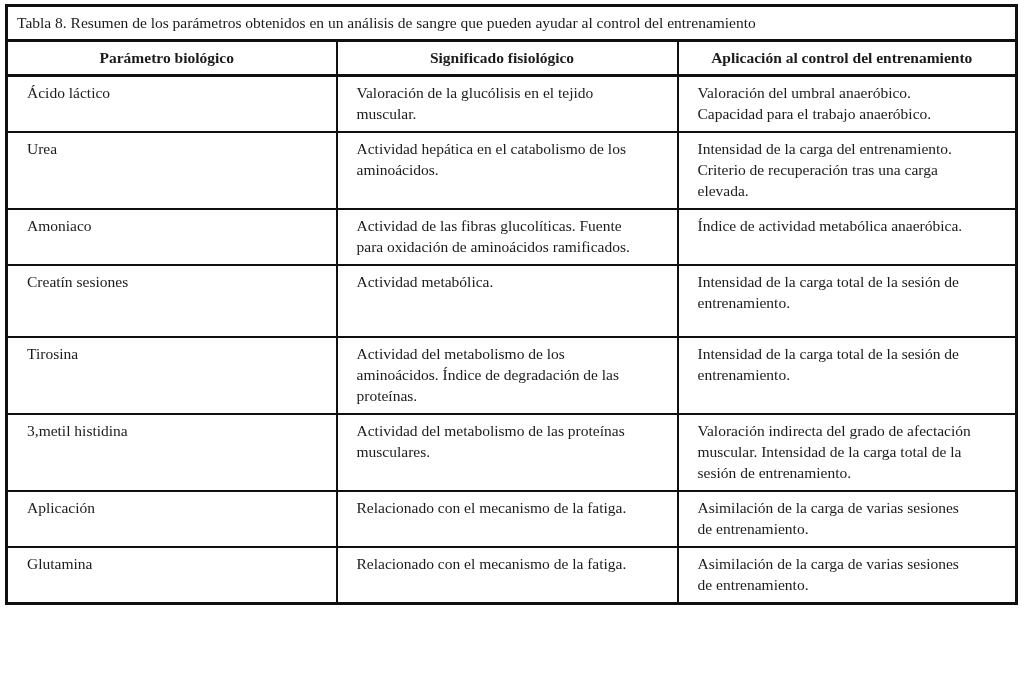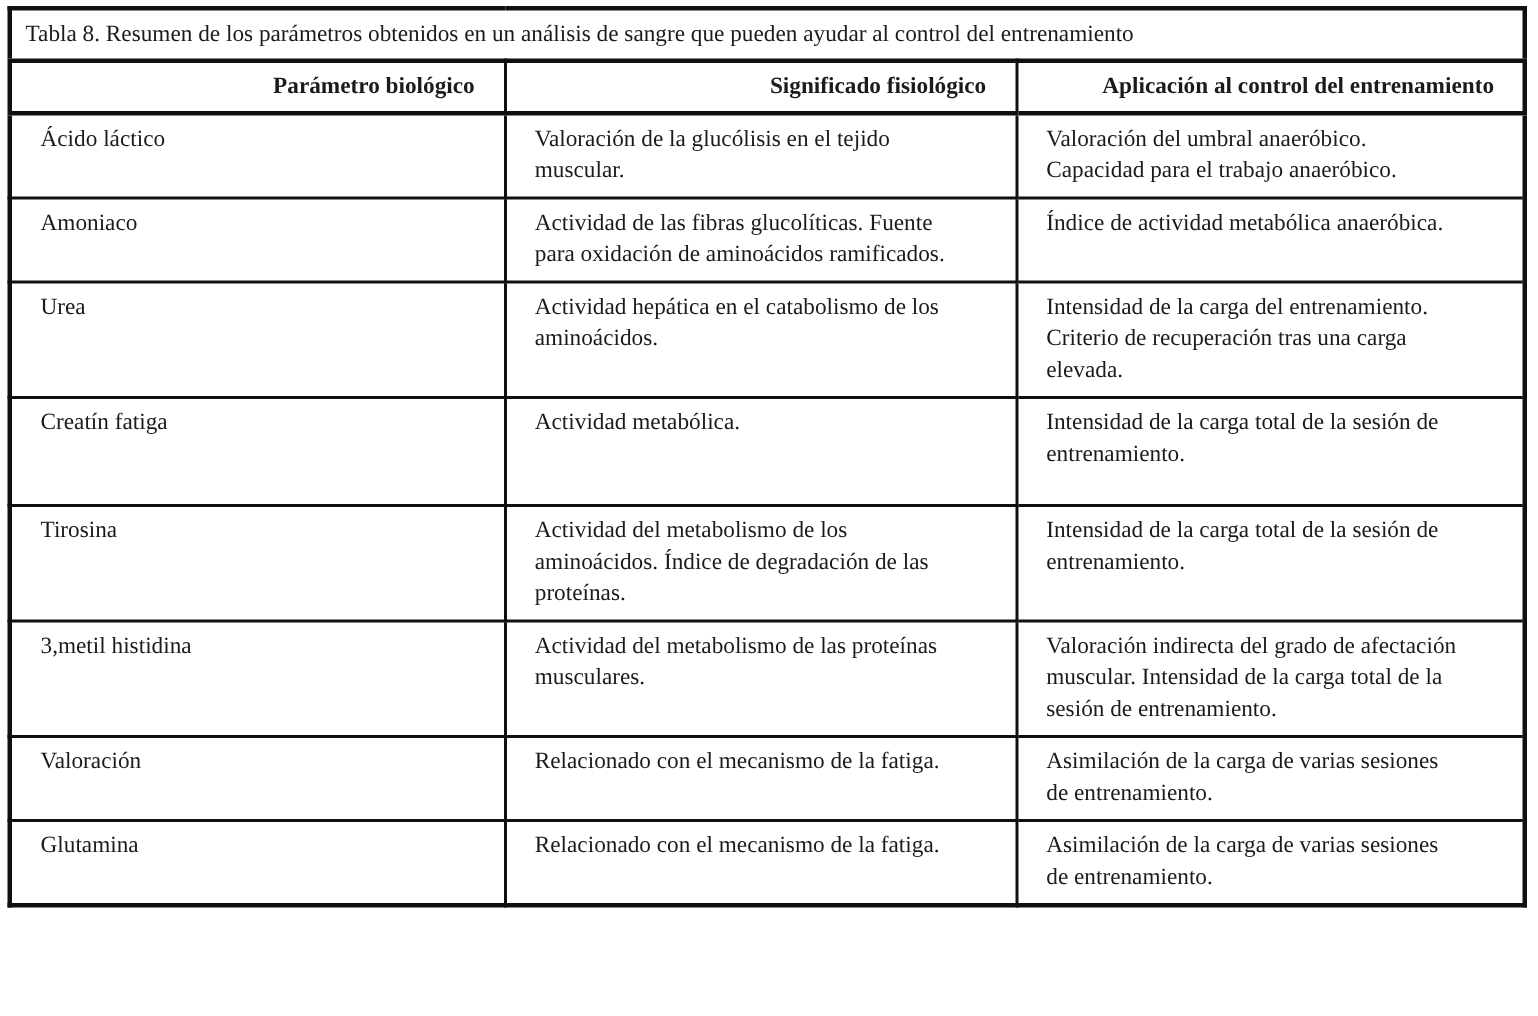--- a/index.html
+++ b/index.html
@@ -36,21 +36,21 @@
     padding: 5px 9px 6px 9px;
     text-align: left;
   }
   th.col-header {
     border: 2px solid #101010;
     border-bottom: 3px solid #101010;
     font-weight: bold;
     font-size: 15.5px;
     line-height: 21px;
     padding: 5px 19px 6px 9px;
-    text-align: right;
+    text-align: center;
     vertical-align: top;
   }
   td.cell {
     border: 2px solid #101010;
     font-size: 15.5px;
     line-height: 21px;
     padding: 5px 9px 7px 19px;
     text-align: left;
     vertical-align: top;
     white-space: pre-line;
@@ -78,35 +78,35 @@
       </tr>
 
       <tr class="body-row">
         <td class="cell">Ácido láctico</td>
         <td class="cell">Valoración de la glucólisis en el tejido
 muscular.</td>
         <td class="cell">Valoración del umbral anaeróbico.
 Capacidad para el trabajo anaeróbico.</td>
       </tr>
       <tr class="body-row">
-        <td class="cell">Amoniaco</td>
-        <td class="cell">Actividad de las fibras glucolíticas. Fuente
-para oxidación de aminoácidos ramificados.</td>
-        <td class="cell">Índice de actividad metabólica anaeróbica.</td>
-      </tr>
-      <tr class="body-row">
         <td class="cell">Urea</td>
         <td class="cell">Actividad hepática en el catabolismo de los
 aminoácidos.</td>
         <td class="cell">Intensidad de la carga del entrenamiento.
 Criterio de recuperación tras una carga
 elevada.</td>
       </tr>
+      <tr class="body-row">
+        <td class="cell">Amoniaco</td>
+        <td class="cell">Actividad de las fibras glucolíticas. Fuente
+para oxidación de aminoácidos ramificados.</td>
+        <td class="cell">Índice de actividad metabólica anaeróbica.</td>
+      </tr>
       <tr class="body-row tall">
-        <td class="cell">Creatín fatiga</td>
+        <td class="cell">Creatín sesiones</td>
         <td class="cell">Actividad metabólica.</td>
         <td class="cell">Intensidad de la carga total de la sesión de
 entrenamiento.</td>
       </tr>
       <tr class="body-row">
         <td class="cell">Tirosina</td>
         <td class="cell">Actividad del metabolismo de los
 aminoácidos. Índice de degradación de las
 proteínas.</td>
         <td class="cell">Intensidad de la carga total de la sesión de
@@ -114,21 +114,21 @@
       </tr>
       <tr class="body-row">
         <td class="cell">3,metil histidina</td>
         <td class="cell">Actividad del metabolismo de las proteínas
 musculares.</td>
         <td class="cell">Valoración indirecta del grado de afectación
 muscular. Intensidad de la carga total de la
 sesión de entrenamiento.</td>
       </tr>
       <tr class="body-row">
-        <td class="cell">Valoración</td>
+        <td class="cell">Aplicación</td>
         <td class="cell">Relacionado con el mecanismo de la fatiga.</td>
         <td class="cell">Asimilación de la carga de varias sesiones
 de entrenamiento.</td>
       </tr>
       <tr class="body-row">
         <td class="cell">Glutamina</td>
         <td class="cell">Relacionado con el mecanismo de la fatiga.</td>
         <td class="cell">Asimilación de la carga de varias sesiones
 de entrenamiento.</td>
       </tr>

